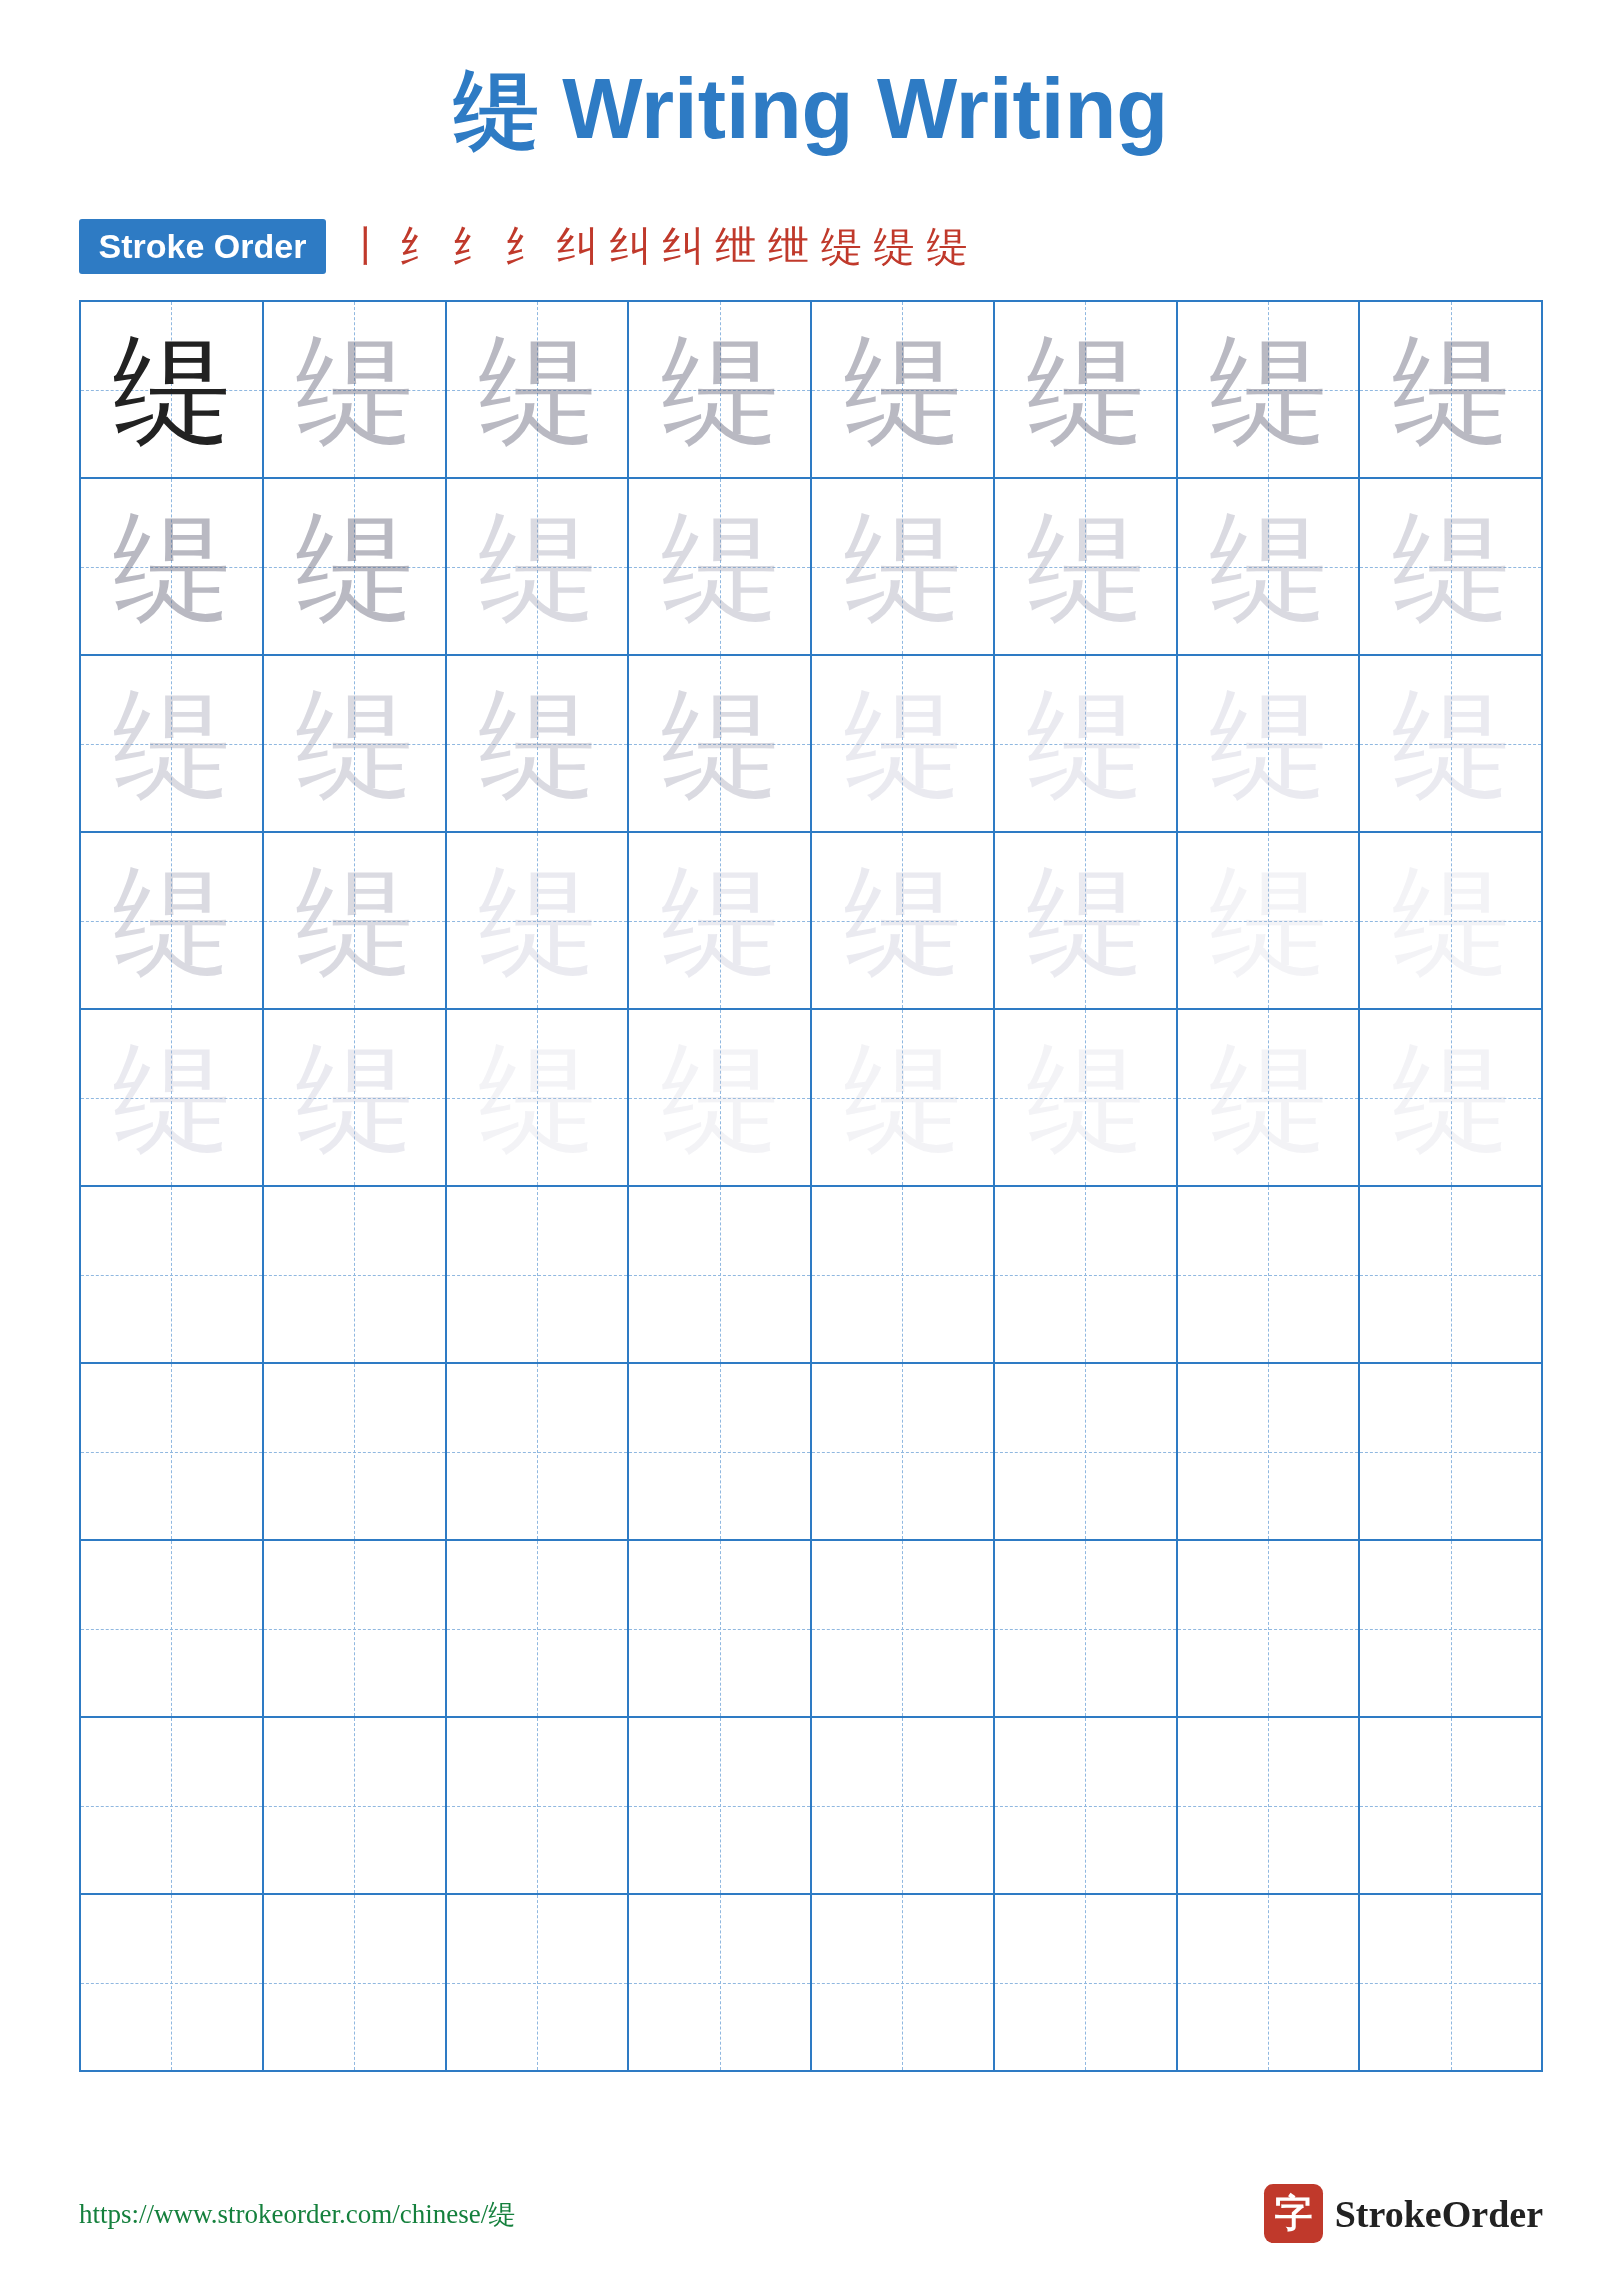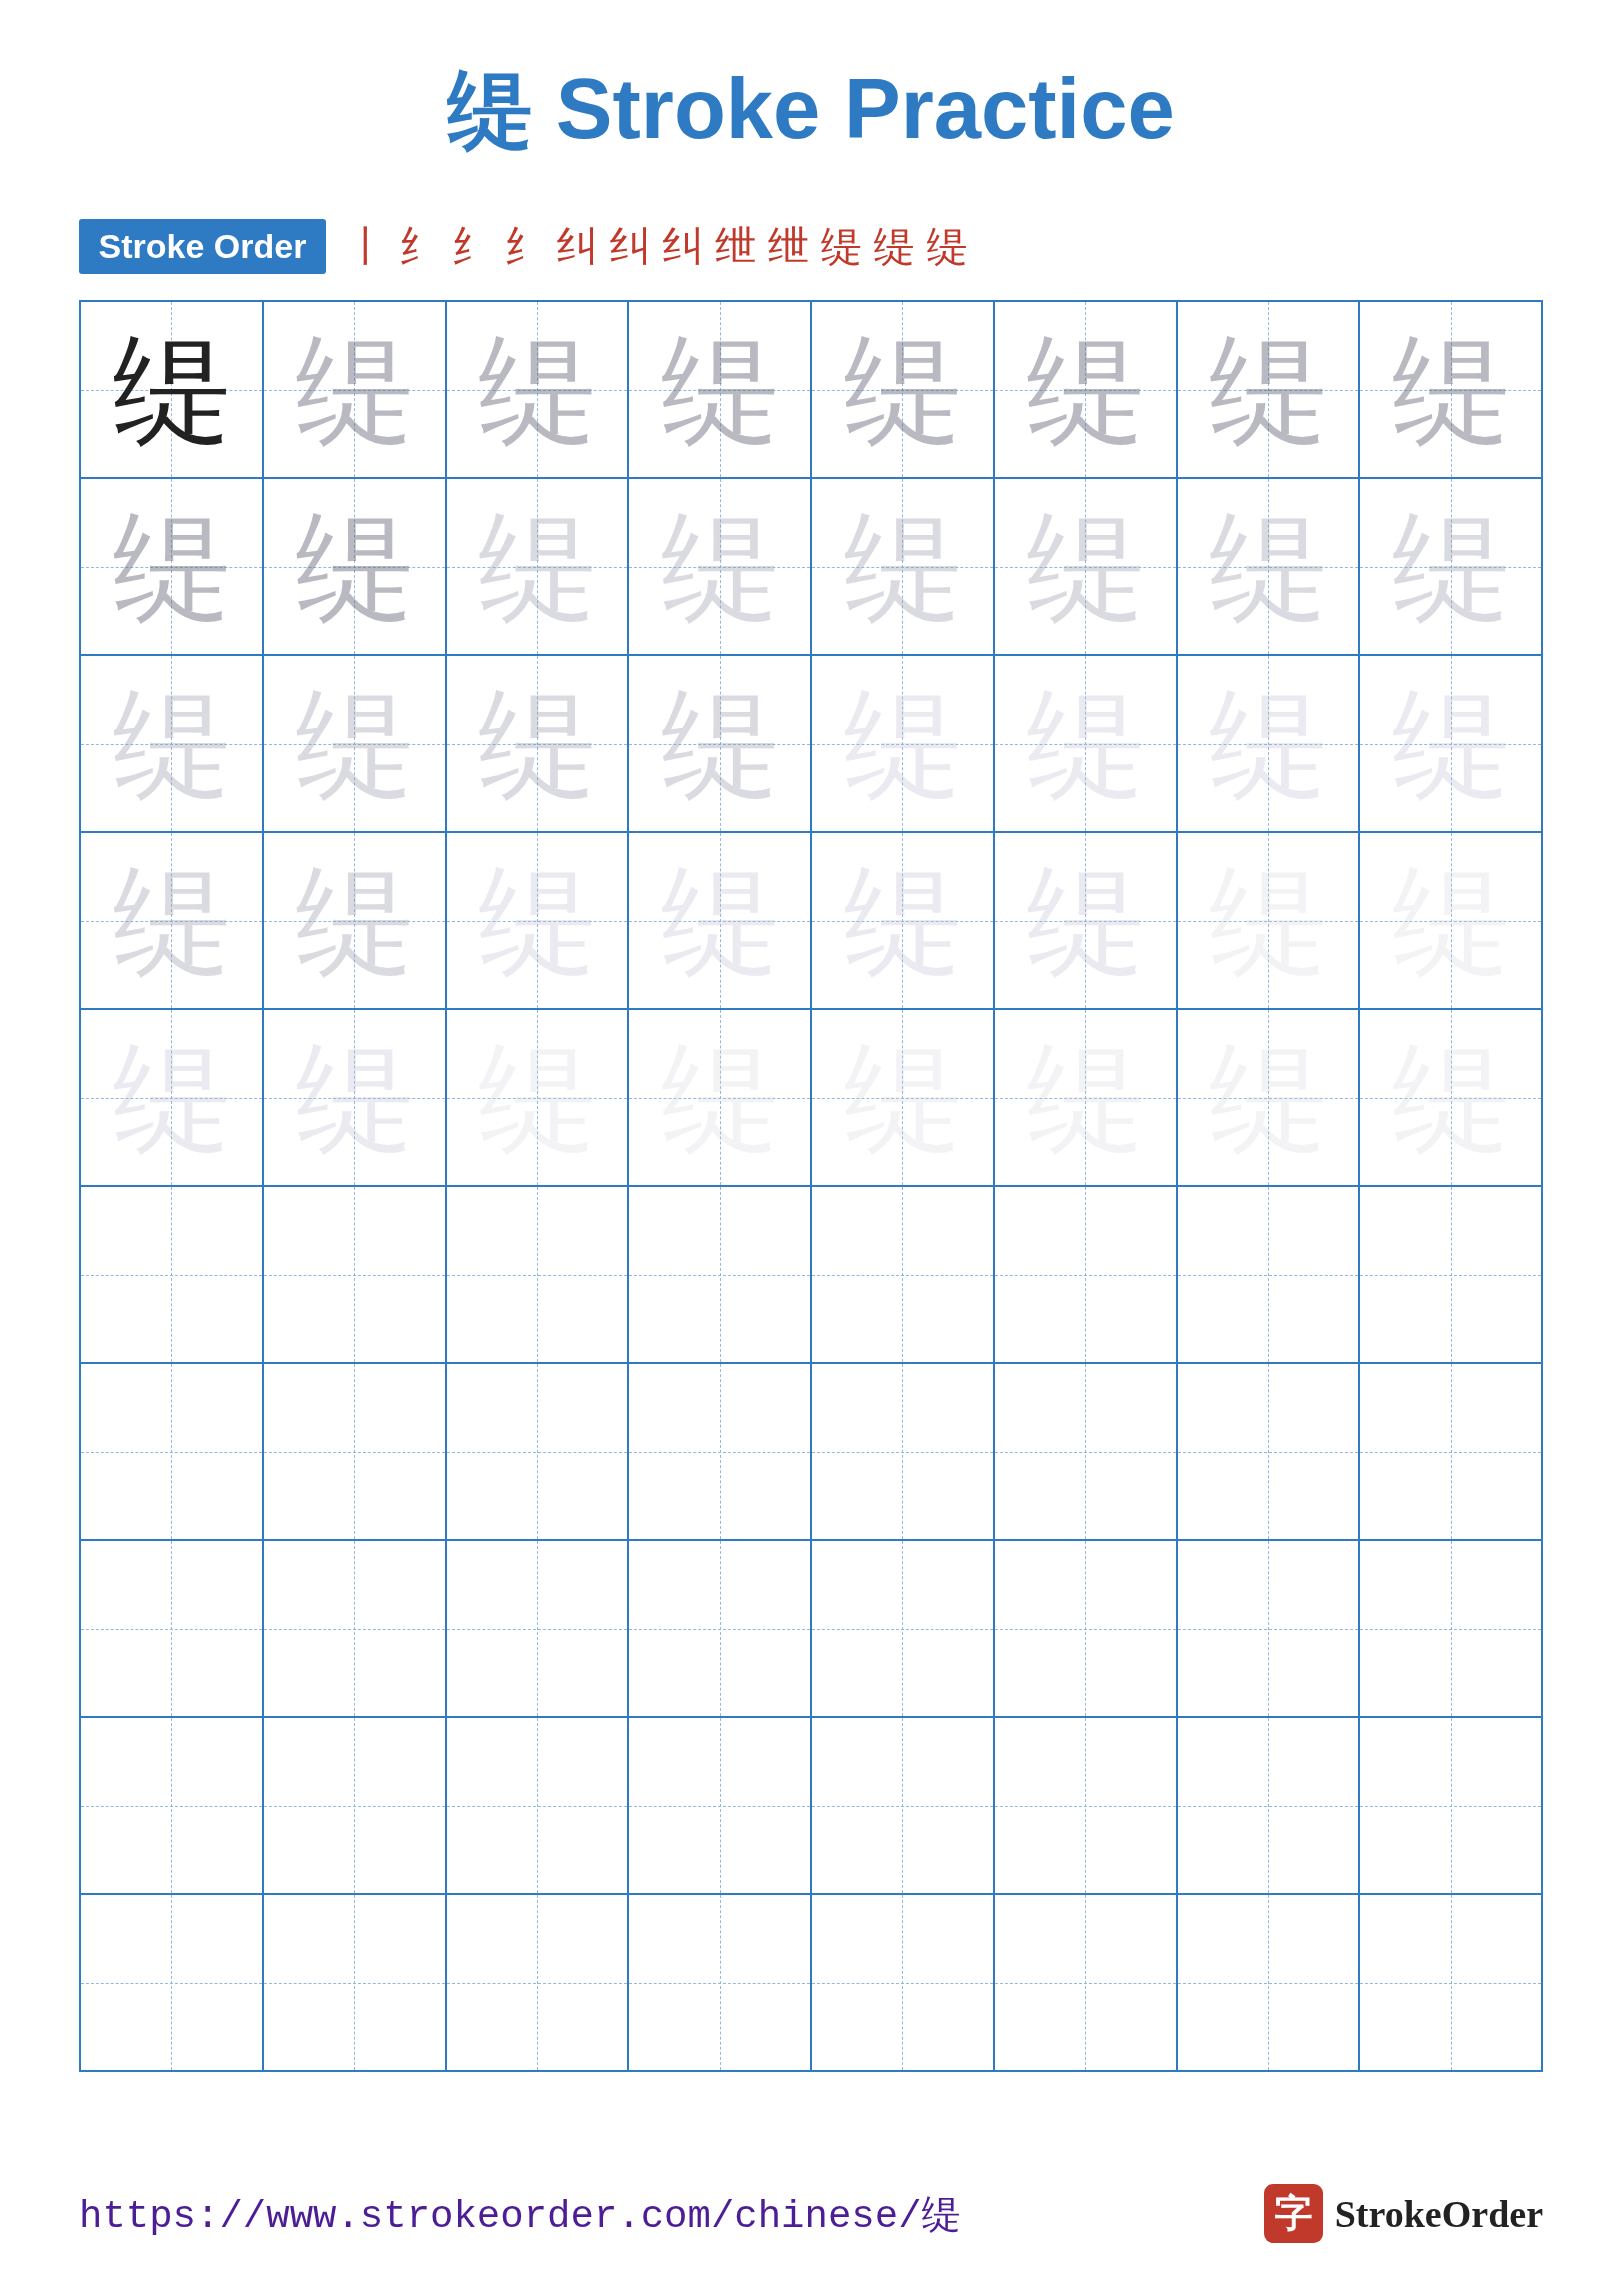--- a/index.html
+++ b/index.html
@@ -143,23 +143,23 @@
       position: absolute;
       bottom: 52px;
       left: 79px;
       right: 79px;
       display: flex;
       align-items: center;
       justify-content: space-between;
     }
 
     .footer-url {
-      color: #4c1d95;
-      font-size: 39px;
-      font-family: Liberation Mono, monospace;
+      color: #15803d;
+      font-size: 27px;
+      font-family: Liberation Serif, serif;
     }
 
     .footer-logo {
       display: flex;
       align-items: center;
       gap: 11.8px;
     }
 
     .footer-logo-icon {
       width: 59px;
@@ -181,21 +181,21 @@
       color: #222;
       font-family: Liberation Serif, serif;
     }
   </style>
 </head>
 <body>
 
 <div class="page">
 
   <h1 class="title">
-    <span class="chinese-char">缇</span><span> Stroke Practice</span>
+    <span class="chinese-char">缇</span><span> Writing Writing</span>
   </h1>
 
   <div class="stroke-order-row">
     <div class="stroke-order-badge">Stroke Order</div>
     <div class="stroke-sequence">
 
     <span>丨</span>
         <span>纟</span>
         <span>纟</span>
         <span>纟</span>

